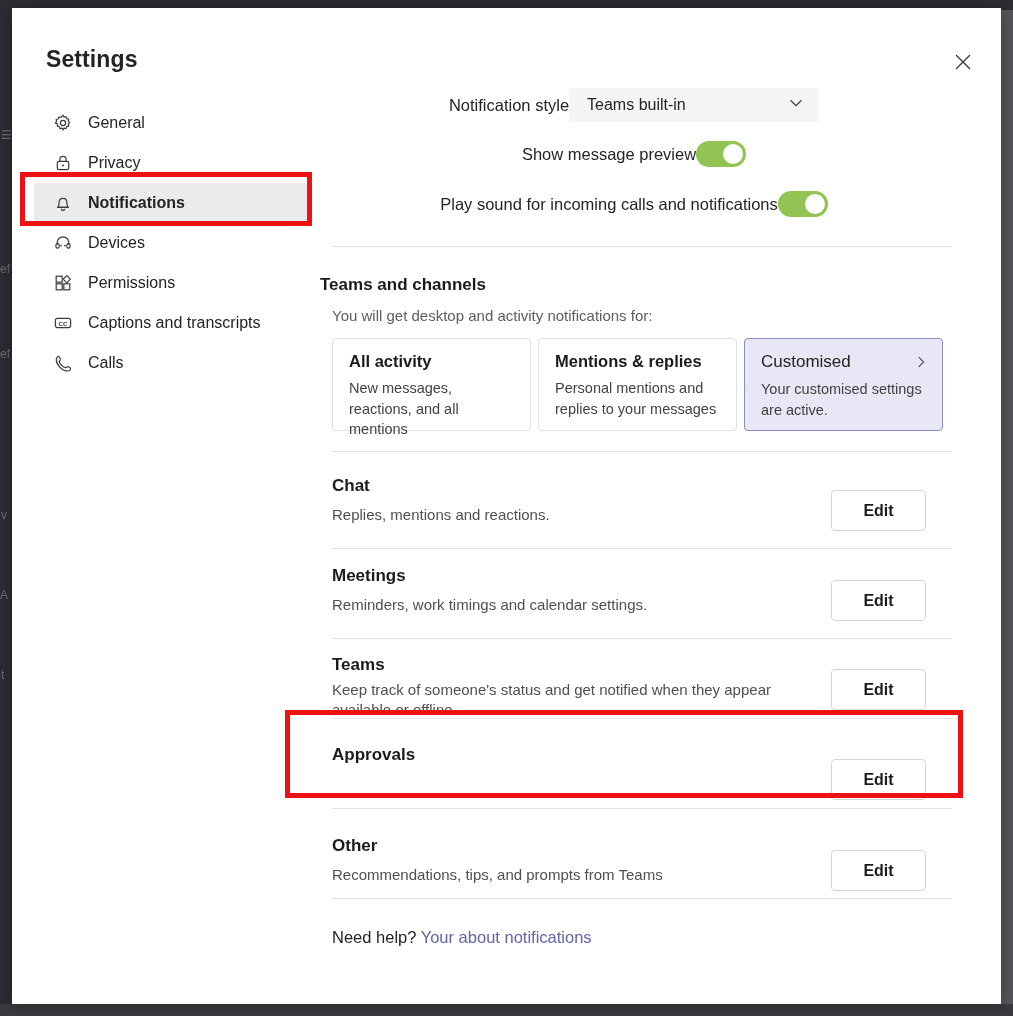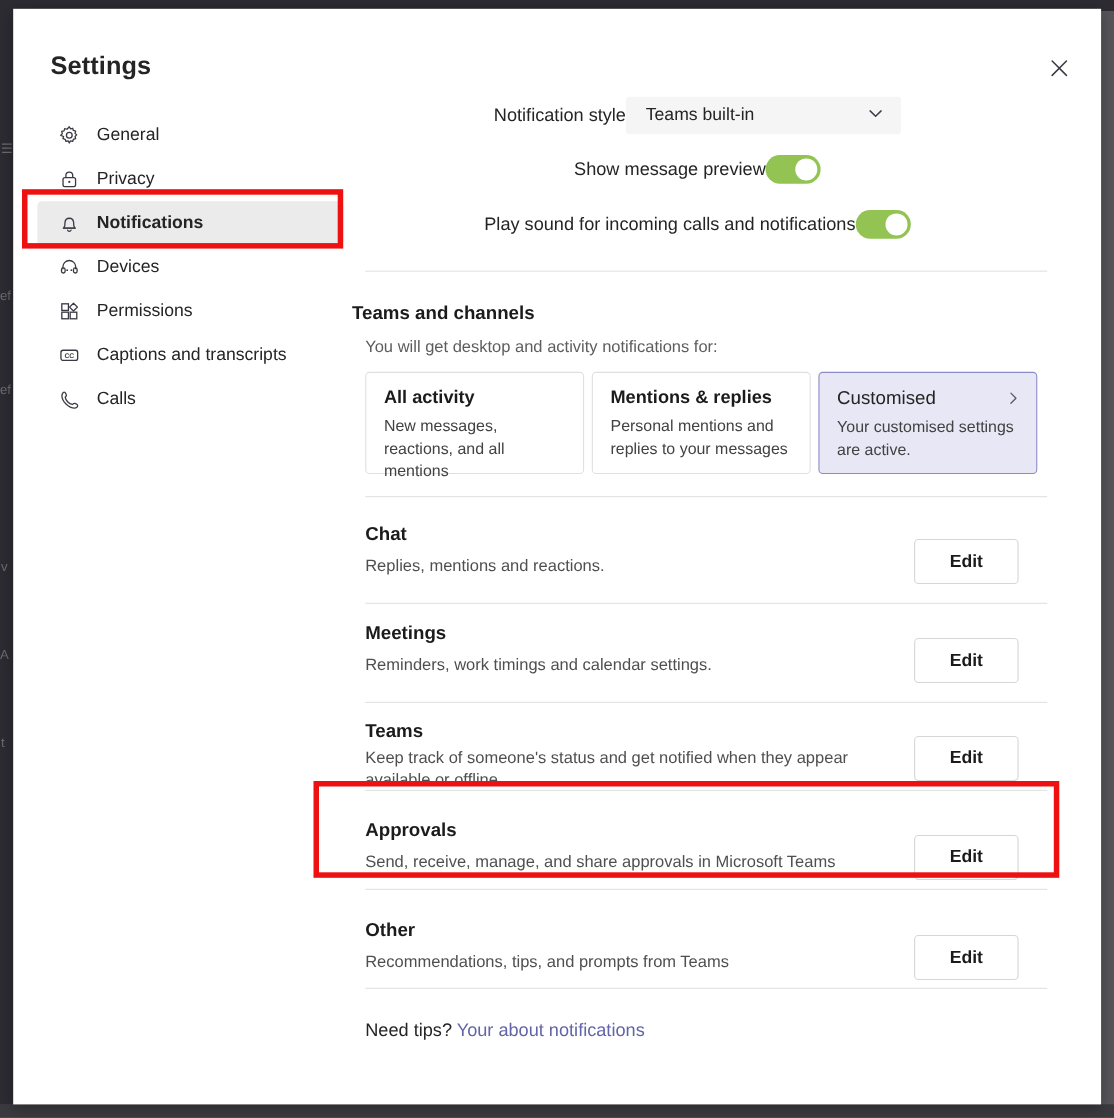--- a/index.html
+++ b/index.html
@@ -469,33 +469,32 @@
         </div>
         <div class="hr" style="top: 630px;"></div>
         <div class="row" style="top: 647px; height: 60px;">
           <div class="row-title">Teams</div>
           <div class="row-desc" style="top: 25px;">Keep track of someone's status and get notified when they appear available or offline.</div>
           <button class="edit-btn" style="top: 14px;">Edit</button>
         </div>
         <div class="hr" style="top: 710px;"></div>
         <div class="row" style="top: 737px; height: 60px;">
           <div class="row-title">Approvals</div>
-          <div class="row-desc" style="top: 29px;">Send, receive, manage, and share approvals in Microsoft Teams</div>
           <button class="edit-btn" style="top: 14px;">Edit</button>
         </div>
         <div class="hr" style="top: 800px;"></div>
         <div class="row" style="top: 828px; height: 60px;">
           <div class="row-title">Other</div>
           <div class="row-desc" style="top: 29px;">Recommendations, tips, and prompts from Teams</div>
           <button class="edit-btn" style="top: 14px;">Edit</button>
         </div>
         <div class="hr" style="top: 890px;"></div>
       </div>
 
     <div class="help">
-      <span>Need tips? </span><a>Your about notifications</a>
+      <span>Need help? </span><a>Your about notifications</a>
     </div>
 
   </div>
 </div>
 
 <div class="redbox" style="left:20px; top:172px; width:292px; height:54px;"></div>
 <div class="redbox" style="left:285px; top:710px; width:678px; height:88px;"></div>
 
 </body></html>

